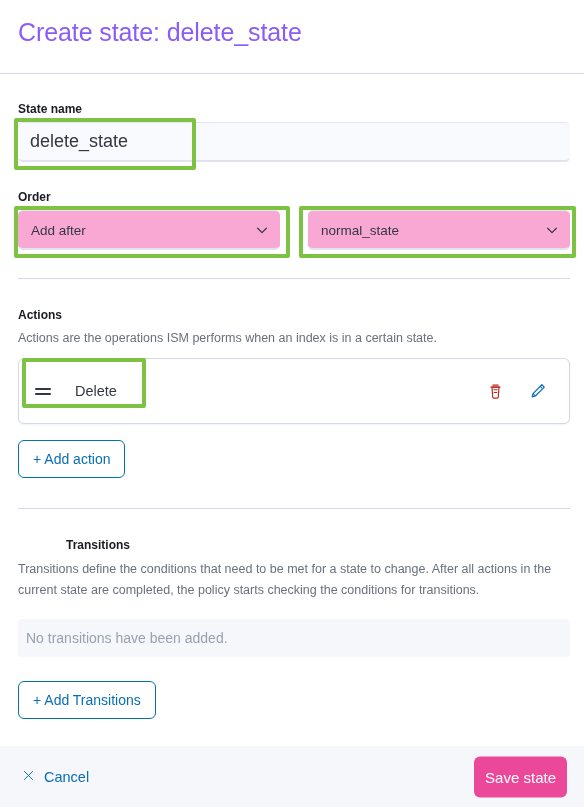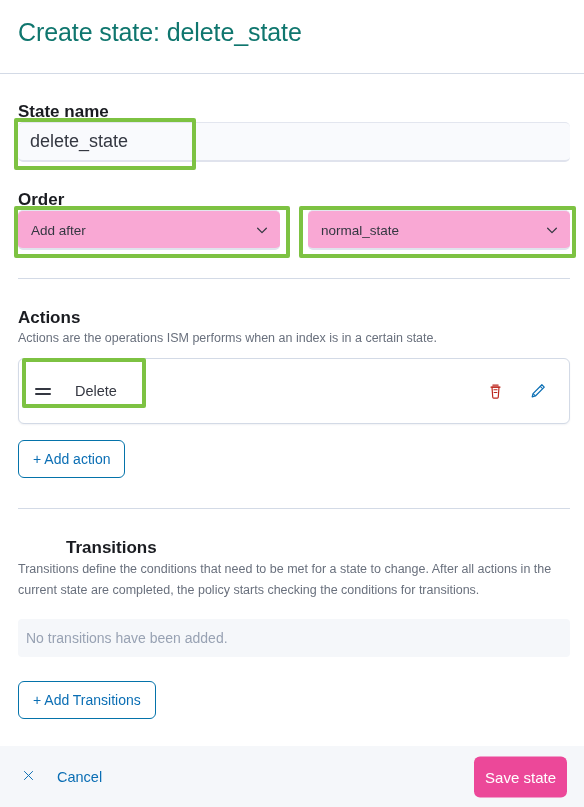--- a/index.html
+++ b/index.html
@@ -20,29 +20,29 @@
 
   
   .header {
     position: absolute; left: 0; top: 0;
     width: 584px; height: 74px;
     border-bottom: 1px solid #d3dae6;
     background: #fff;
   }
   .header-title {
     position: absolute; left: 18px; top: 18px;
-    font-size: 25px; font-weight: 400; color: #0f766e;
+    font-size: 25px; font-weight: 400; color: #8b5cf6;
     letter-spacing: -0.1px; white-space: nowrap;
   }
 
   
   .body { position: absolute; left: 0; top: 74px; width: 584px; height: 672px; }
 
   .field-label {
-    font-size: 17px; font-weight: bold; color: #1a1c21;
+    font-size: 12px; font-weight: bold; color: #1a1c21;
   }
   .field-help {
     font-size: 12.5px; color: #69707d; line-height: 21px;
   }
 
   
   .state-name-label { position: absolute; left: 18px; top: 28px; }
   .state-name-input {
     position: absolute; left: 18px; top: 48px;
     width: 552px; height: 40px;
@@ -162,21 +162,21 @@
 
   
   .footer {
     position: absolute; left: 0; top: 746px;
     width: 584px; height: 61px;
     background: #f5f7fa;
   }
   .cancel-btn {
     position: absolute; left: 20px; top: 50%;
     transform: translateY(-50%);
-    display: flex; align-items: flex-start; gap: 22px;
+    display: flex; align-items: flex-start; gap: 9px;
     background: none; border: none; cursor: pointer;
     padding: 4px 2px;
     color: #0a6eb4; font-size: 14.5px;
     font-family: "Liberation Sans", sans-serif;
   }
   .cancel-btn .x-ico { width: 13px; height: 13px; display: block; }
   .save-btn {
     position: absolute; right: 17px; top: 50%;
     transform: translateY(-50%);
     height: 41px; padding: 0 11px;

